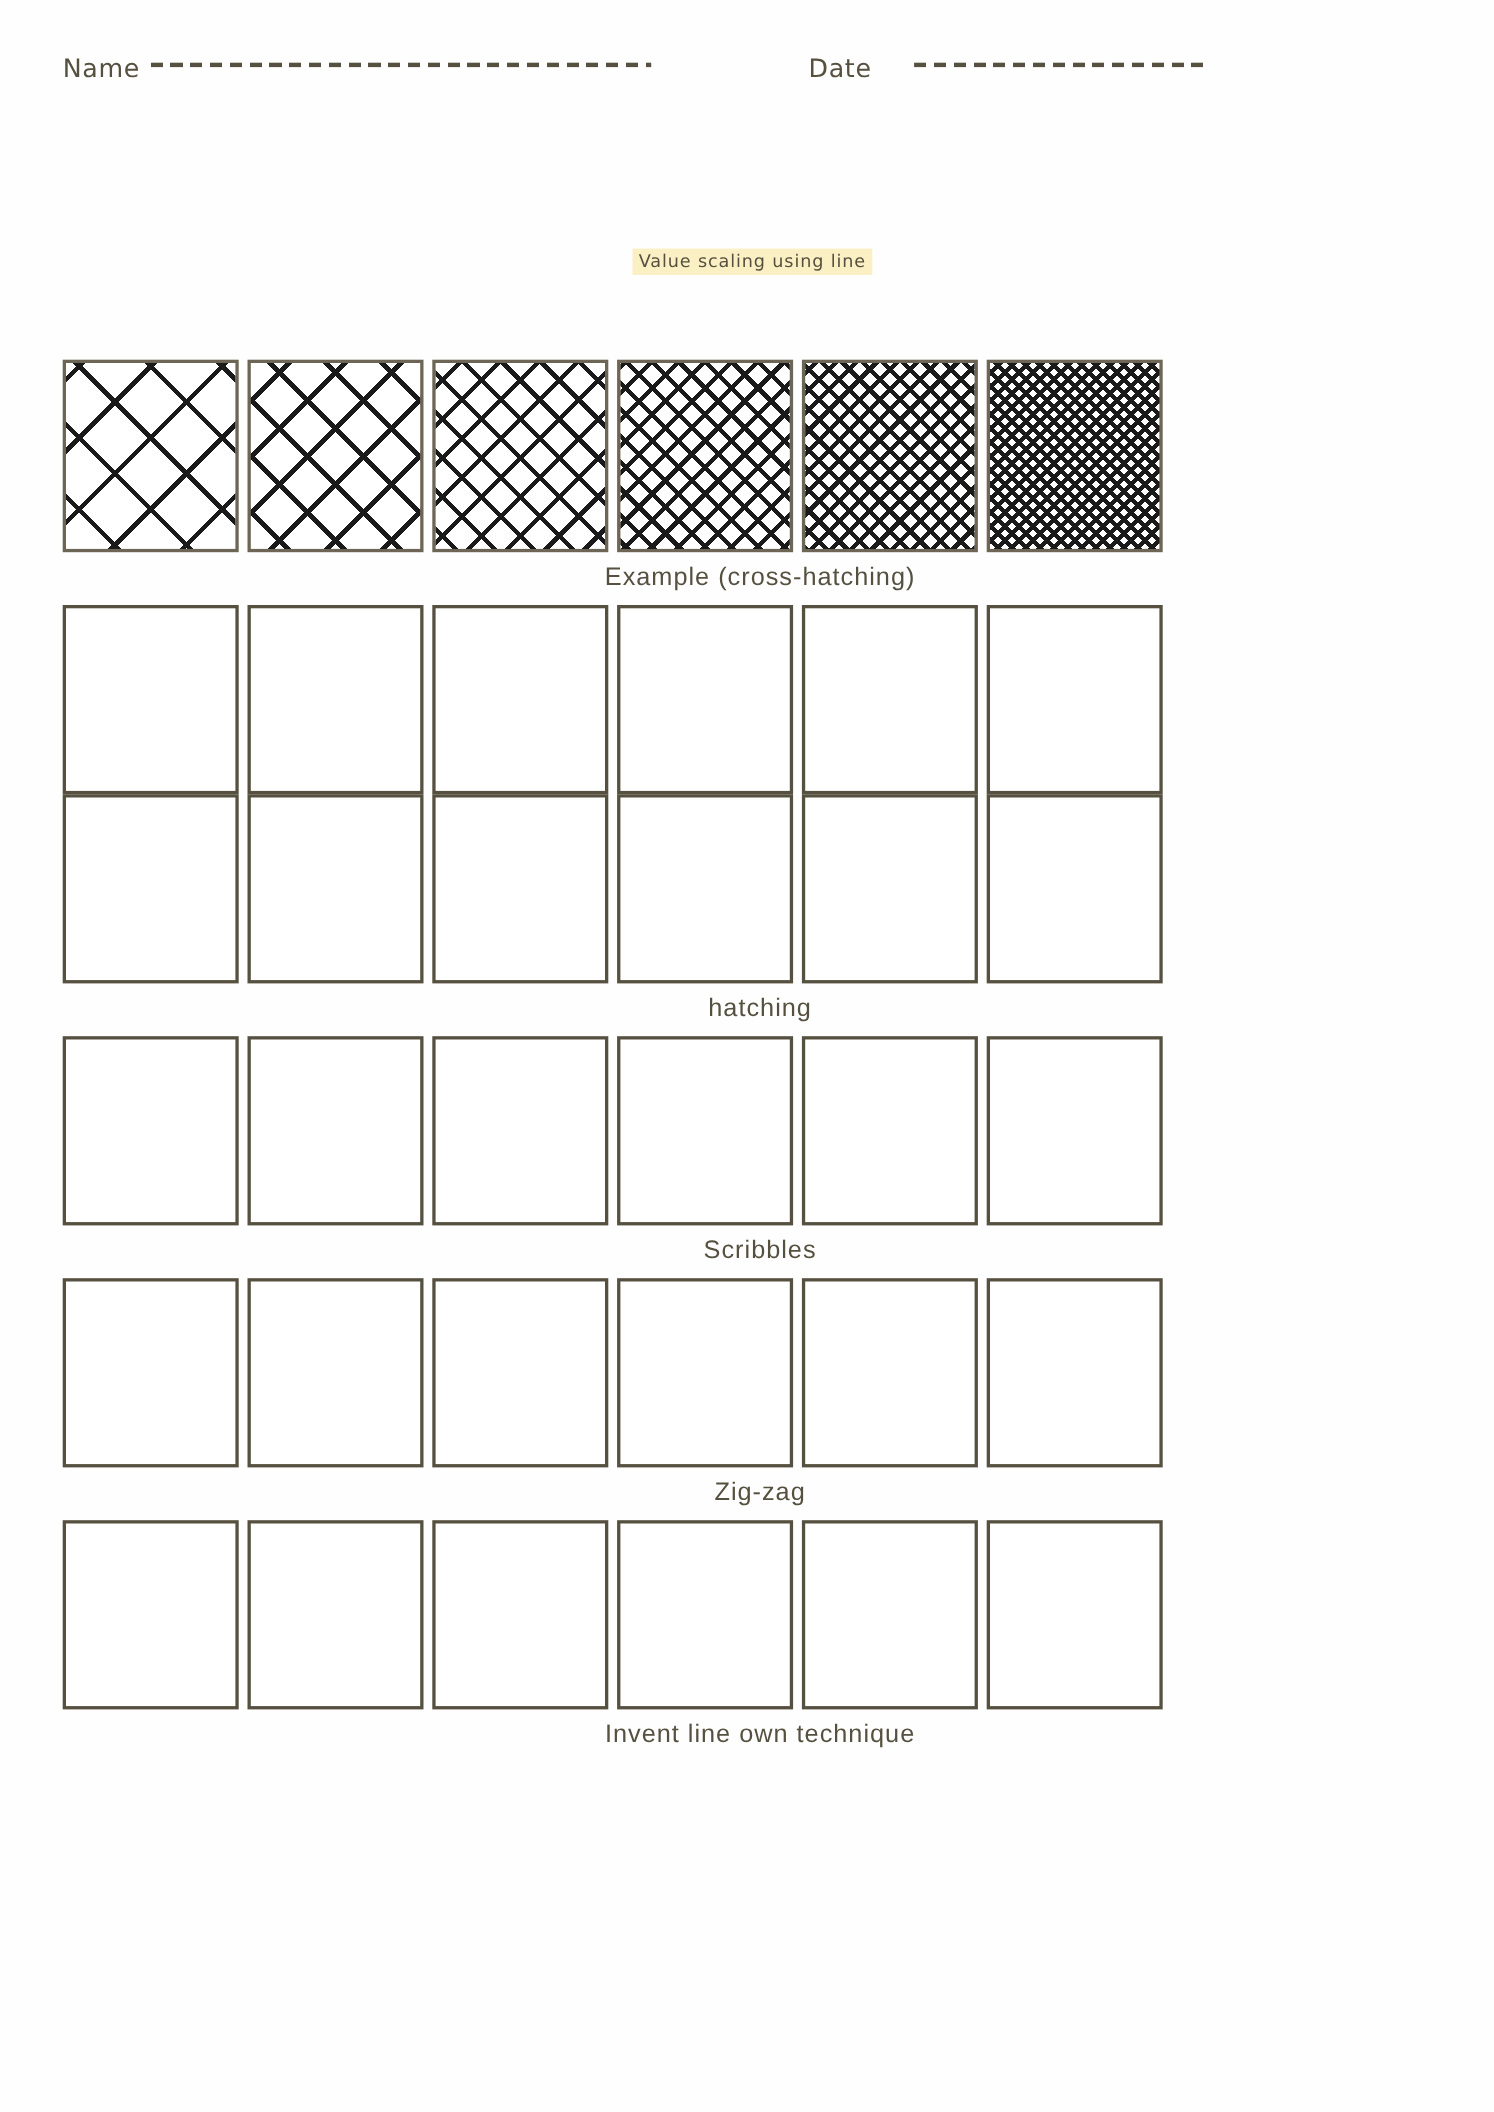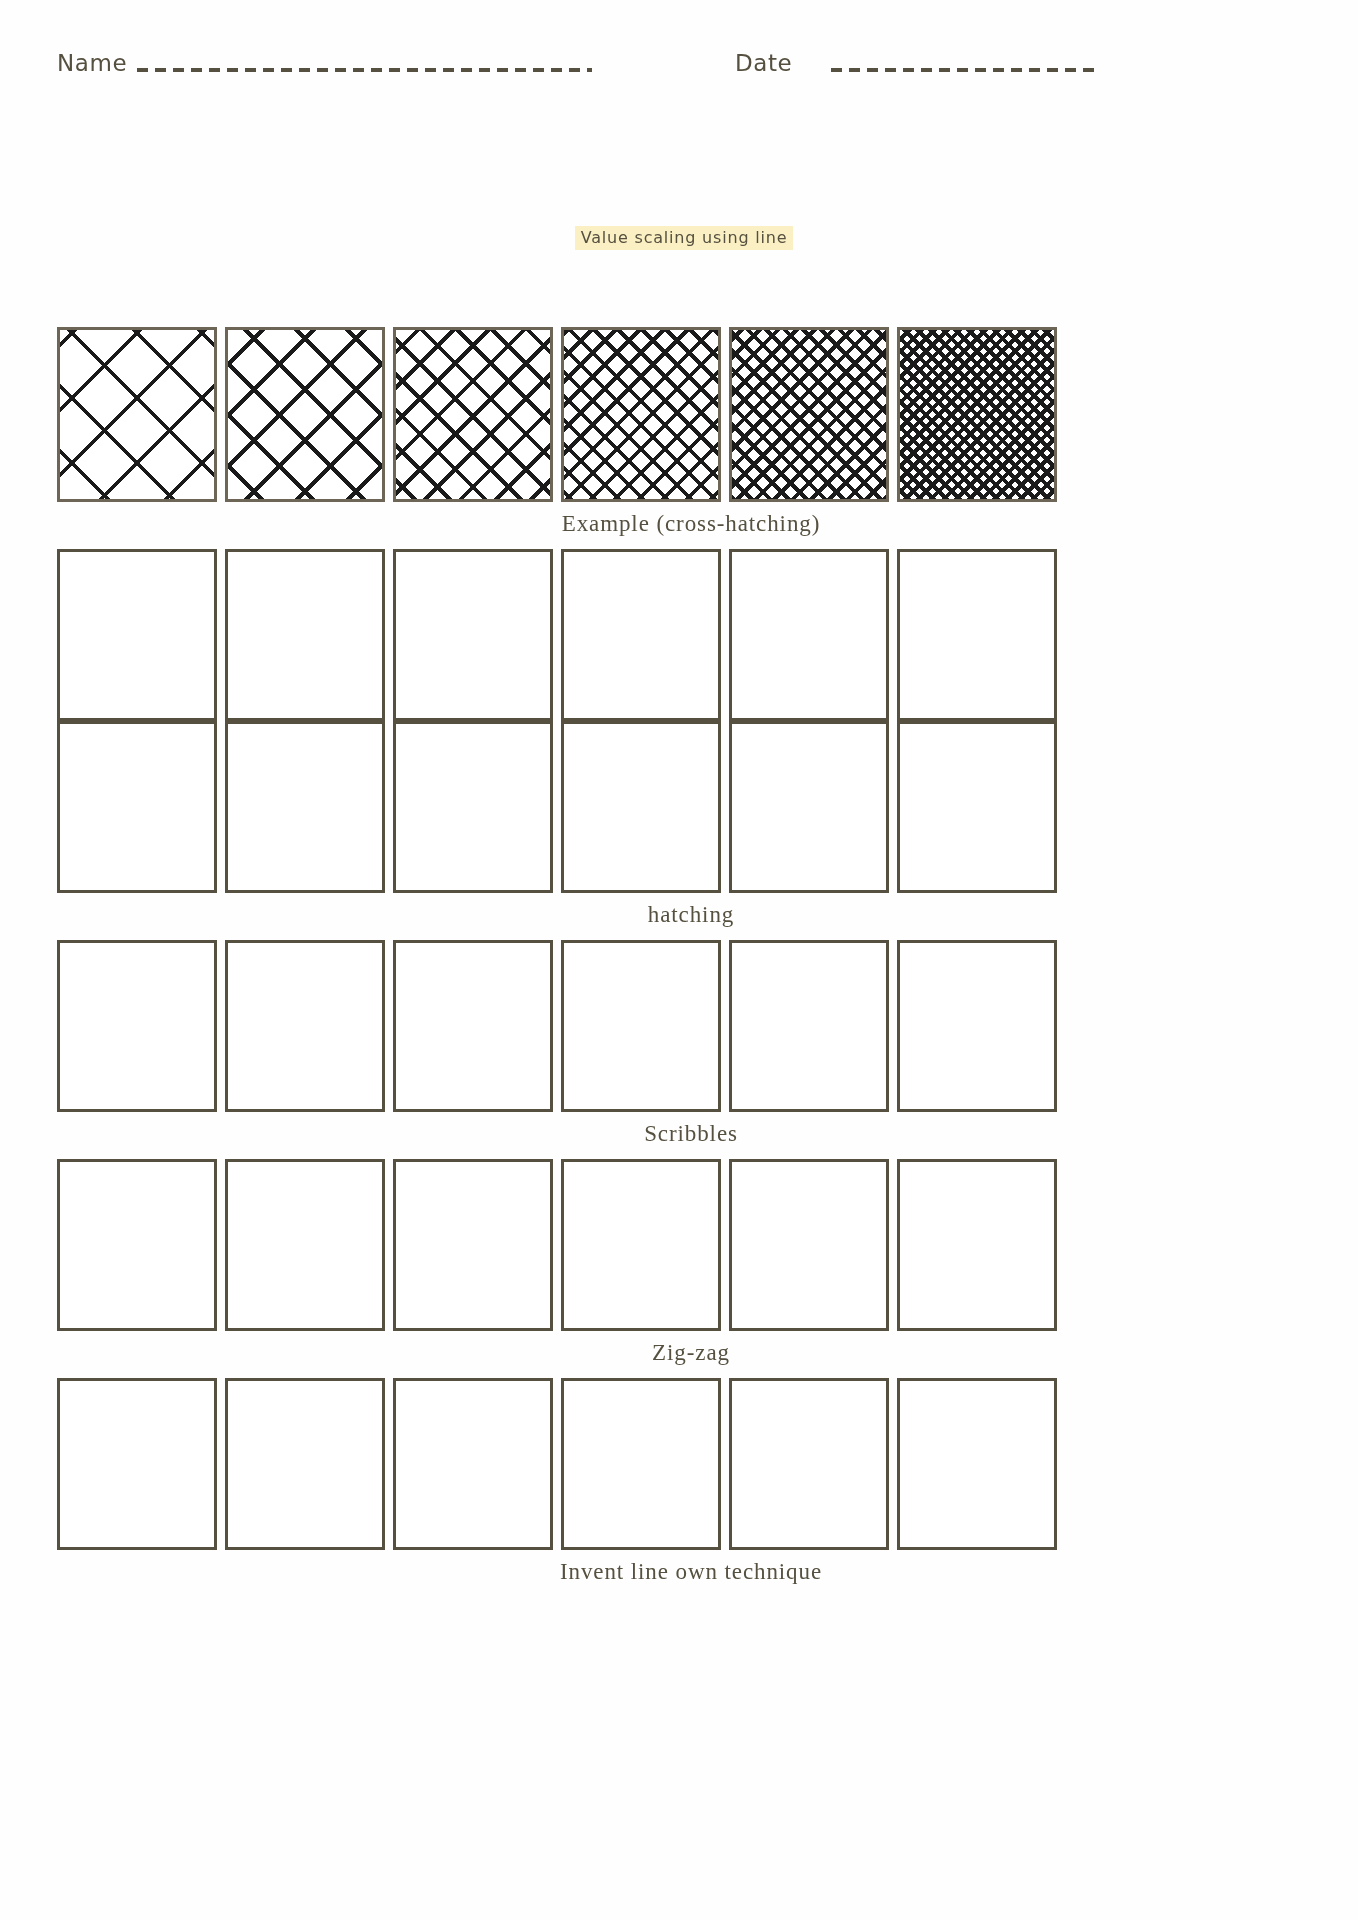--- a/index.html
+++ b/index.html
@@ -27,21 +27,21 @@
   .header-row {
     position: absolute;
     left: 0;
     top: 50px;
     width: 1358px;
     height: 40px;
   }
   .field {
     position: absolute;
     display: flex;
-    align-items: flex-end;
+    align-items: center;
     gap: 10px;
     color: #55503f;
     font-family: "DejaVu Sans", sans-serif;
     font-size: 23px;
     letter-spacing: 0.6px;
   }
   .field-name { left: 57px; top: 0; }
   .field-date { left: 735px; top: 0; gap: 39px; }
 
   .field-label {
@@ -140,21 +140,21 @@
   .cell {
     width: 160px;
     height: 172px;
     border: 3px solid #55503f;
     box-sizing: border-box;
     background: #ffffff;
   }
   .row-label {
     text-align: center;
     color: #55503f;
-    font-family: Liberation Serif, serif;
+    font-family: Liberation Sans, sans-serif;
     font-size: 23px;
     letter-spacing: 0.9px;
     margin-top: 9px;
     margin-bottom: 12px;
     margin-left: 24px;
   }
 
   
   .row-example .cell {
     height: 175px;

